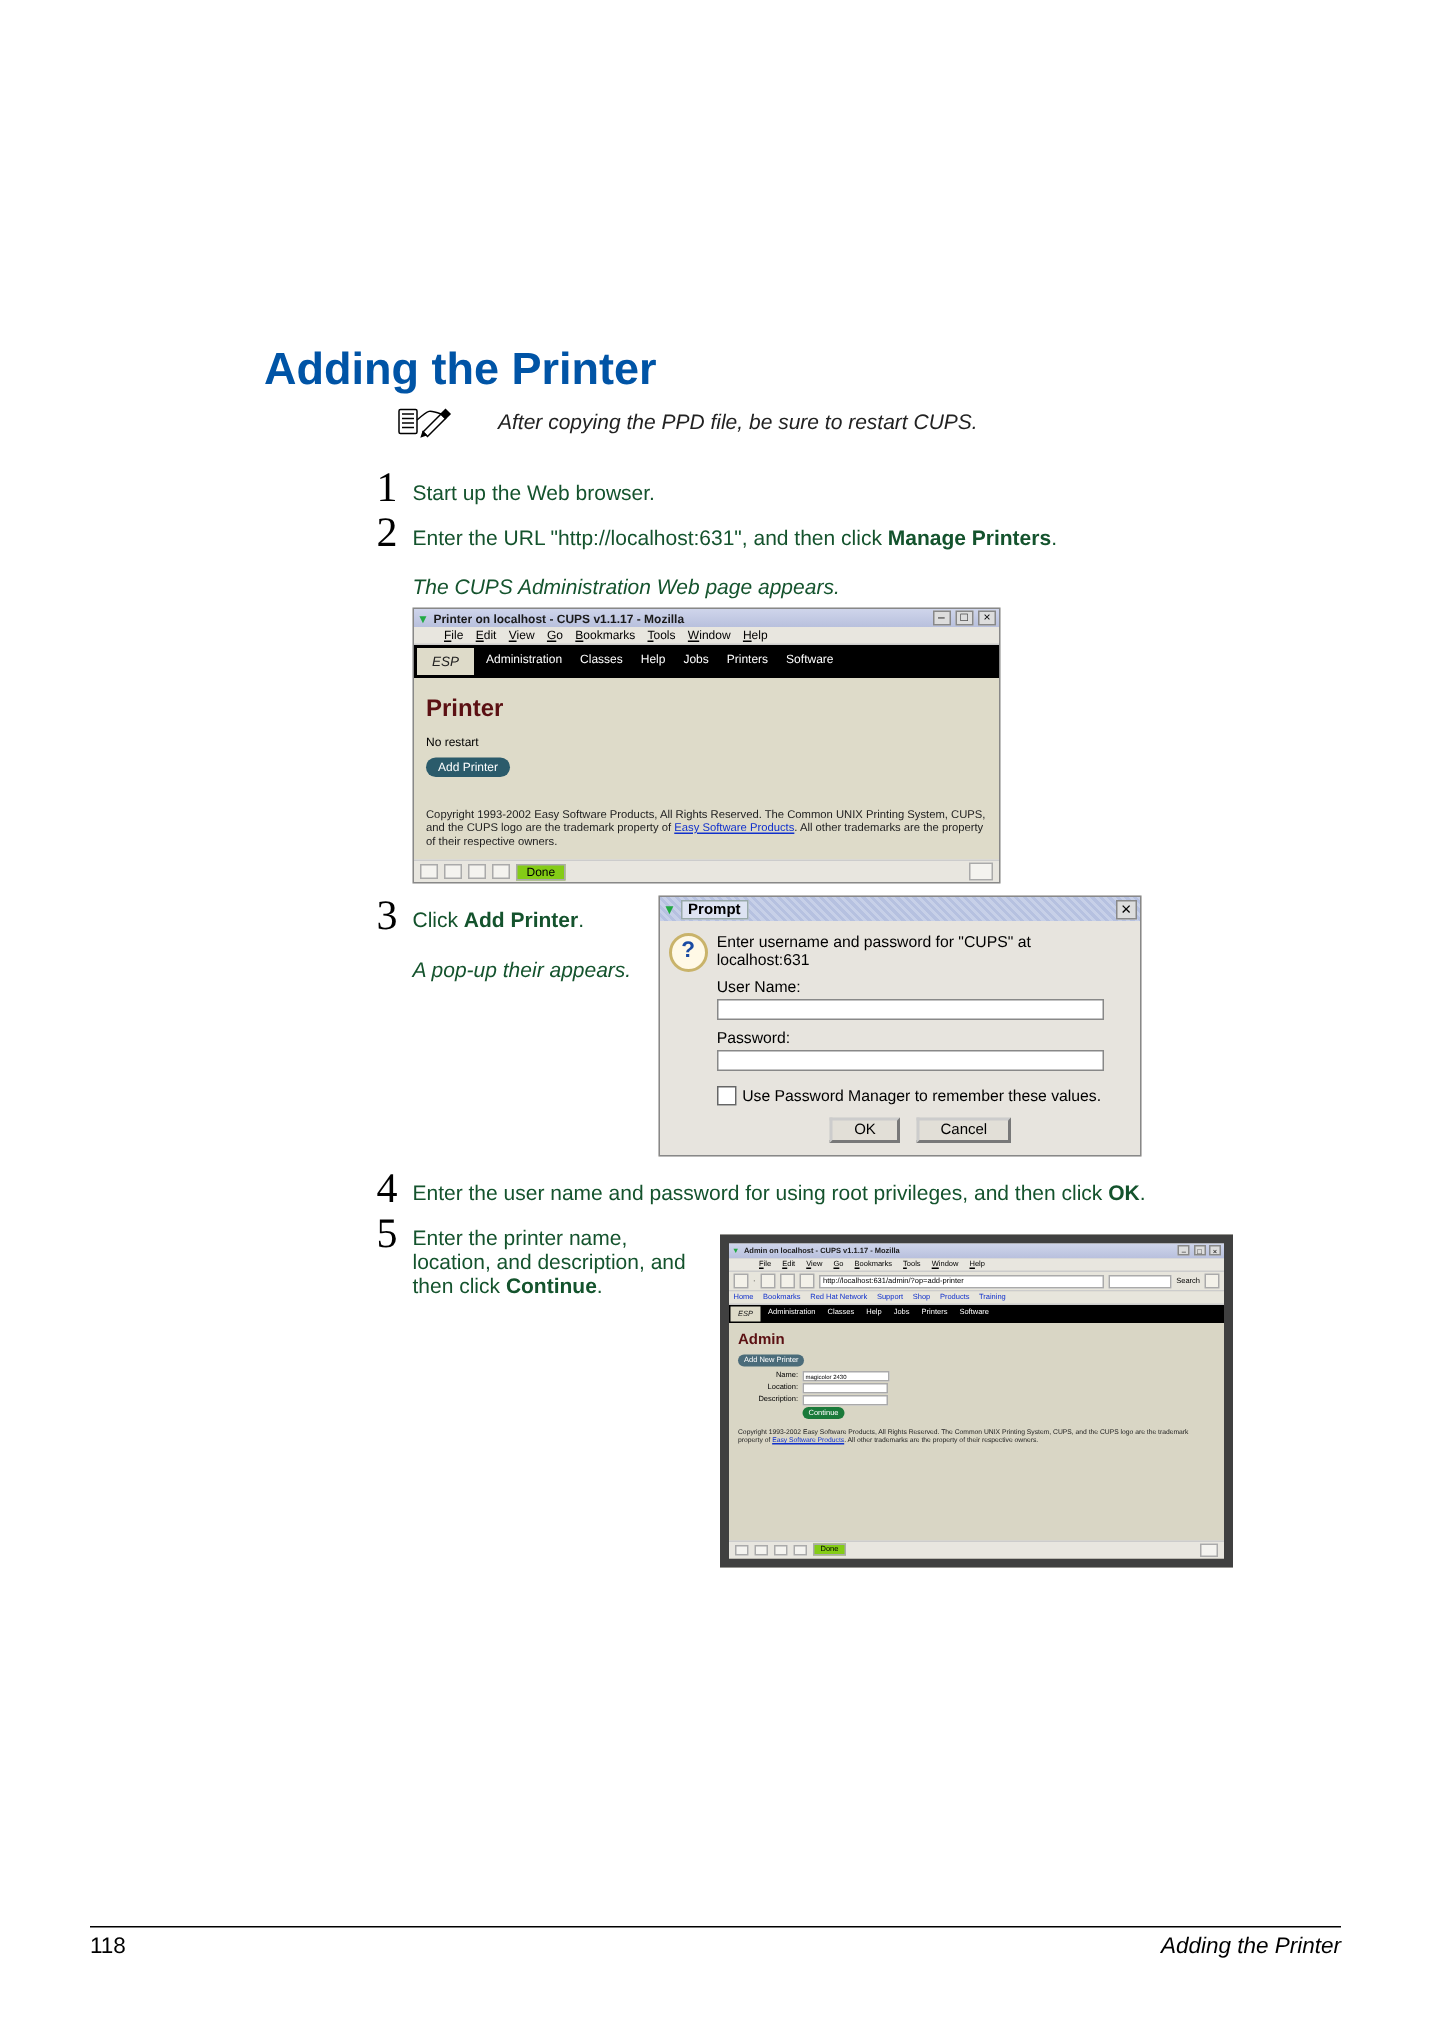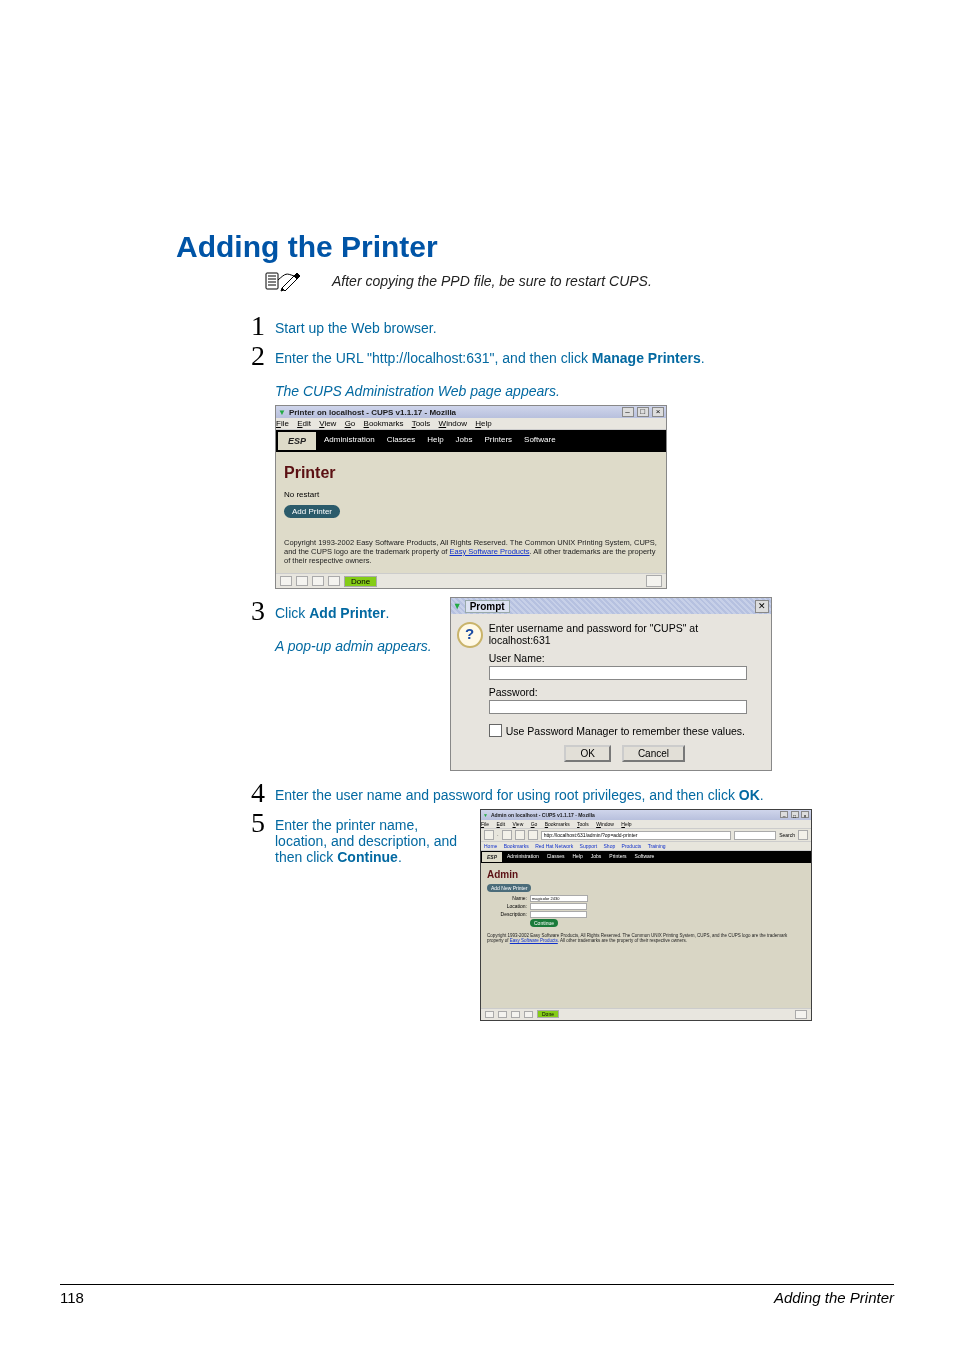--- a/index.html
+++ b/index.html
@@ -54,21 +54,21 @@
     font-family: "Times New Roman", Times, serif;
     font-size: 28px;
     line-height: 1;
     width: 30px;
     text-align: right;
     margin-right: 10px;
     color: #000;
   }
   .step-body {
     font-size: 14px;
-    color: #0369a1;
+    color: #14532d;
     padding-top: 8px;
     flex: 1;
   }
   .step-body .result {
     font-style: italic;
     display: block;
     margin-top: 17px;
   }
   .bold { font-weight: bold; }
 
@@ -94,36 +94,36 @@
   .titlebar .winbtns span {
     display: inline-block;
     border: 1px solid #888;
     background: #ddd;
     width: 10px; height: 8px;
     text-align: center;
     line-height: 8px;
     margin-left: 1px;
   }
   .menubar {
-    padding: 1px 0;
+    padding: 1px 20px;
     background: #e8e6df;
     border-bottom: 1px solid #ccc;
   }
   .menubar span { margin-right: 6px; }
   .menubar u { text-decoration: underline; }
   .cupsnav {
     background: #000;
     display: flex;
     align-items: stretch;
   }
   .cupsnav .esp {
     background: #dedbc9;
     color: #222;
     font-style: italic;
-    font-weight: bold;
+    font-weight: normal;
     padding: 4px 10px;
     font-size: 9px;
     margin: 2px;
   }
   .cupsnav .tab {
     color: #fff;
     padding: 5px 6px;
     font-size: 8px;
     text-align: right;
   }
@@ -224,24 +224,24 @@
   
   .step5-row {
     display:flex;
     align-items: flex-start;
     margin-left:175px;
     gap: 20px;
   }
   .step5-text { display:flex; }
   .shot2 {
     width: 330px;
-    border: 1px solid #404040;
+    border: 6px solid #404040;
     font-size: 5px;
     background: #d9d6c5;
-    margin-top:0;
+    margin-top:14px;
   }
   .shot2 .menubar { font-size:5px; }
   .shot2 .toolbar {
     background:#e7e5dc;border-bottom:1px solid #ccc;padding:1px 3px;display:flex;align-items:center;gap:3px;font-size:5px;
   }
   .shot2 .toolbar .ticon{width:8px;height:8px;border:1px solid #aaa;background:#f3f1e9;display:inline-block;}
   .shot2 .toolbar .urlbox{flex:1;border:1px solid #aaa;background:#fff;height:7px;padding:0 2px;}
   .shot2 .toolbar .searchbox{width:40px;border:1px solid #aaa;background:#fff;height:7px;}
   .shot2 .bookmarkbar{background:#e7e5dc;border-bottom:1px solid #ccc;padding:1px 3px;font-size:5px;}
   .shot2 .bookmarkbar span{margin-right:5px;color:#1030cc;}
@@ -365,21 +365,21 @@
       <span class="done-box">Done</span>
       <span class="throbber"></span>
     </div>
   </div>
 
   <div class="step3-row">
     <div class="step3-left">
       <span class="step-num">3</span>
       <span class="step-body">
         <span>Click </span><span class="bold">Add Printer</span><span>.</span>
-        <span class="result">A pop-up admin appears.</span>
+        <span class="result">A pop-up their appears.</span>
       </span>
     </div>
 
     <div class="dialog">
       <div class="dtitlebar">
         <span class="tri">▼</span>
         <span class="dtitle">Prompt</span>
         <span class="dclose">✕</span>
       </div>
       <div class="dbody">

